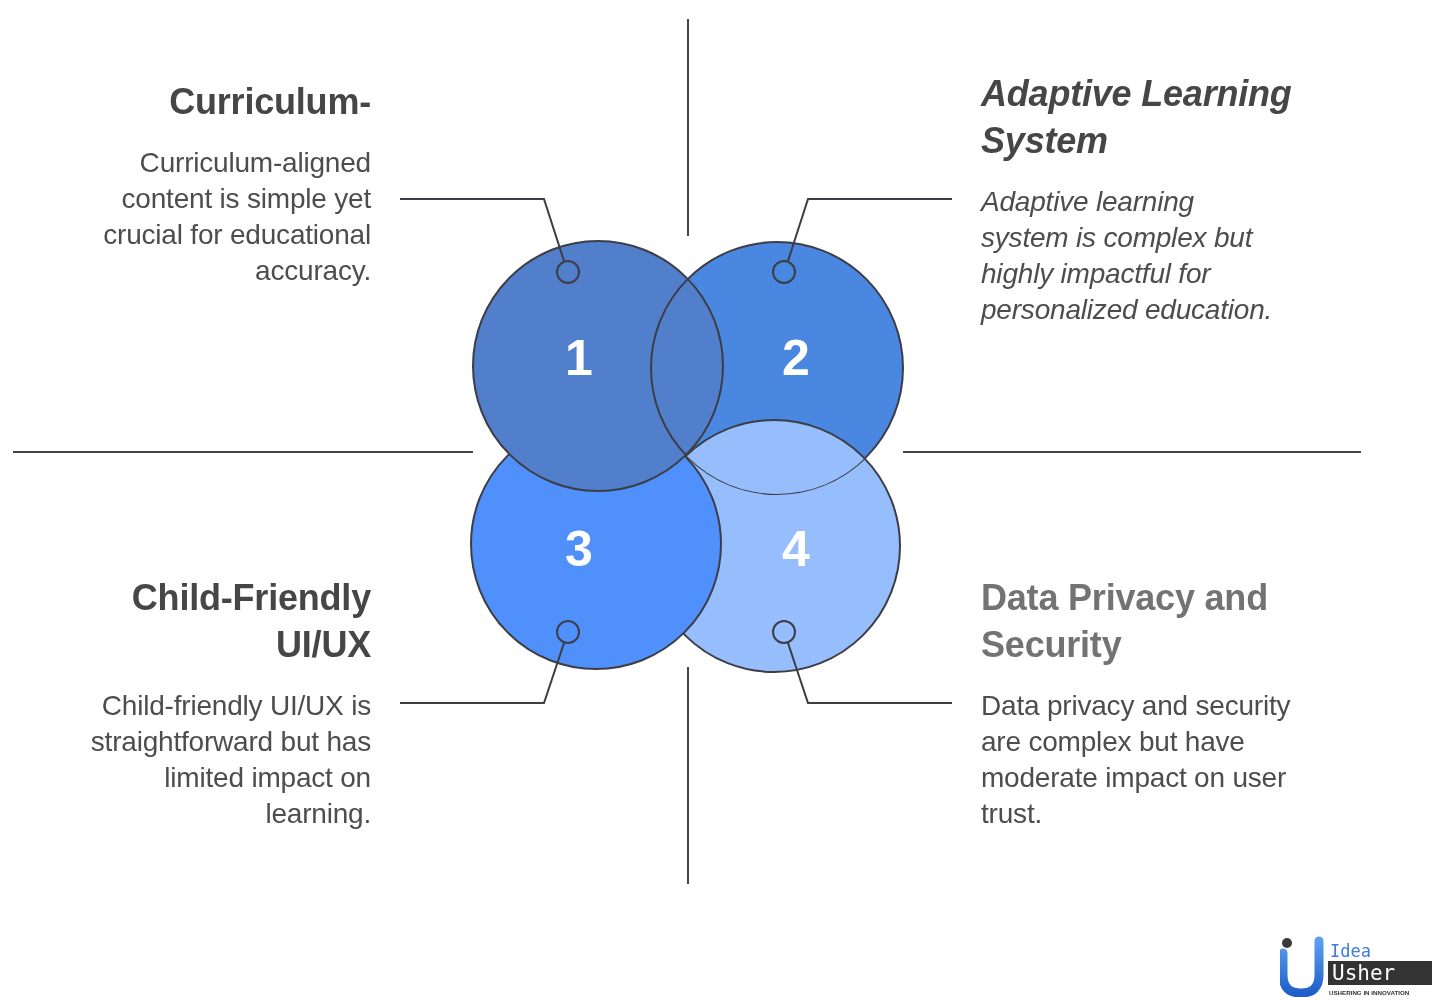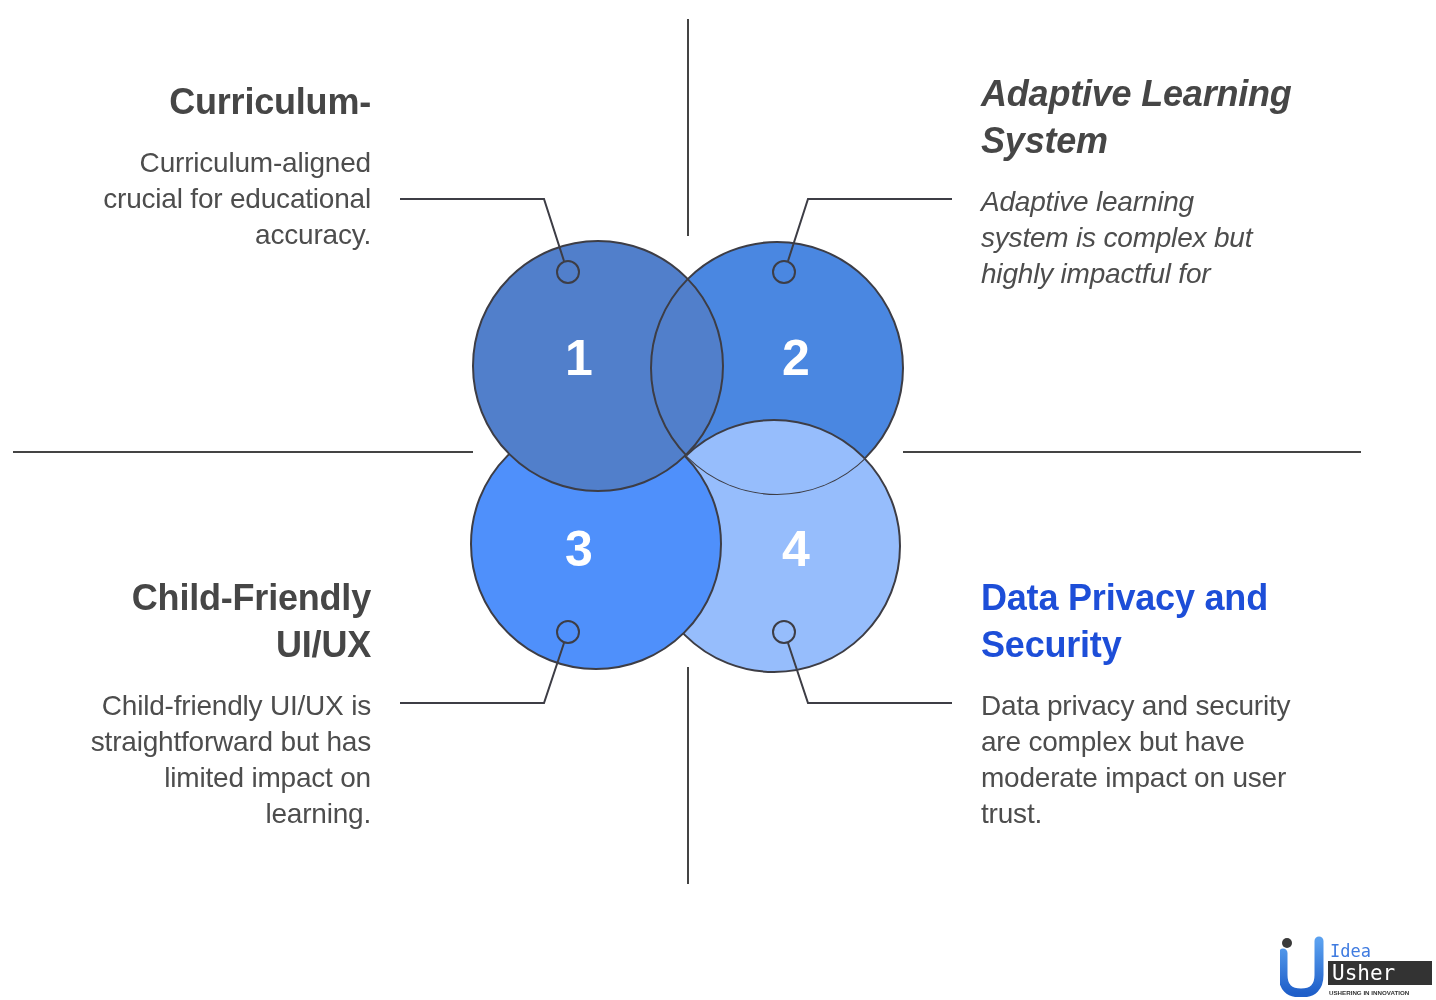--- a/index.html
+++ b/index.html
@@ -71,52 +71,54 @@
     <circle cx="784" cy="632" r="11" stroke="#3d3d45"></circle>
   </g>
 </svg>
 
 <div id="blk-1" class="block left">
   <div class="title" style="color: rgb(70, 70, 70);">
     <span class="line">Curriculum-</span>
   </div>
   <div class="desc">
     <span class="line">Curriculum-aligned</span>
+    <span class="line">content is simple yet</span>
     <span class="line">crucial for educational</span>
     <span class="line">accuracy.</span>
   </div>
 </div>
 
 <div id="blk-2" class="block right">
   <div class="title" style="color: rgb(70, 70, 70);">
     <span class="line">Adaptive Learning</span>
     <span class="line">System</span>
   </div>
   <div class="desc">
     <span class="line">Adaptive learning</span>
     <span class="line">system is complex but</span>
     <span class="line">highly impactful for</span>
+    <span class="line">personalized education.</span>
   </div>
 </div>
 
 <div id="blk-3" class="block left">
   <div class="title" style="color: rgb(70, 70, 70);">
     <span class="line">Child-Friendly</span>
     <span class="line">UI/UX</span>
   </div>
   <div class="desc">
     <span class="line">Child-friendly UI/UX is</span>
     <span class="line">straightforward but has</span>
     <span class="line">limited impact on</span>
     <span class="line">learning.</span>
   </div>
 </div>
 
 <div id="blk-4" class="block right">
-  <div class="title" style="color: #1d4ed8;">
+  <div class="title" style="color: #737373;">
     <span class="line">Data Privacy and</span>
     <span class="line">Security</span>
   </div>
   <div class="desc">
     <span class="line">Data privacy and security</span>
     <span class="line">are complex but have</span>
     <span class="line">moderate impact on user</span>
     <span class="line">trust.</span>
   </div>
 </div>

